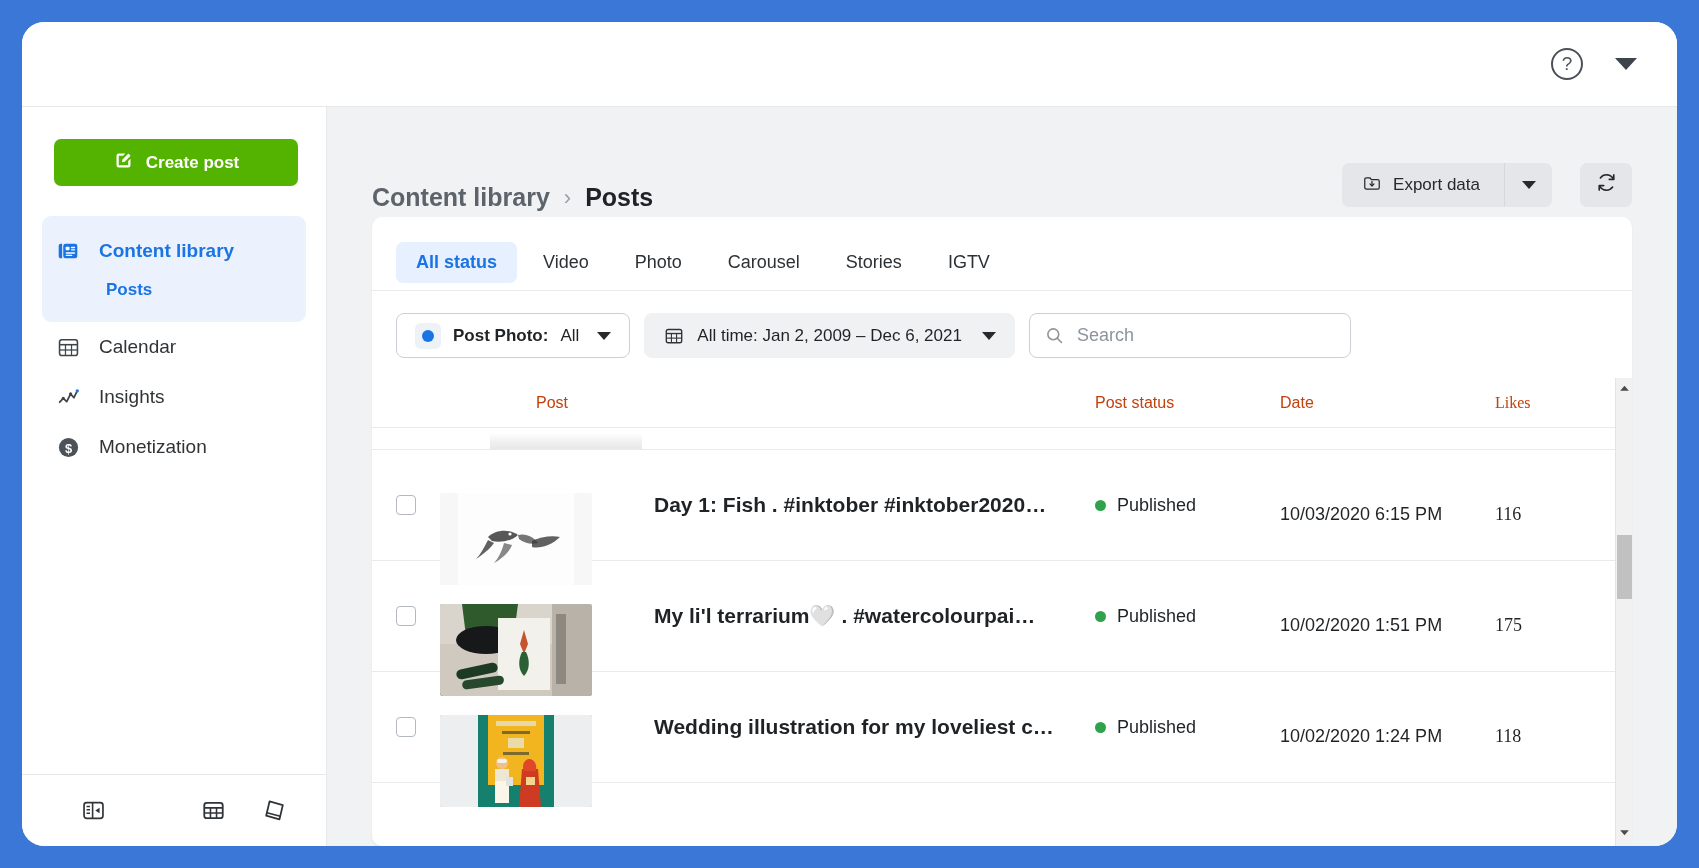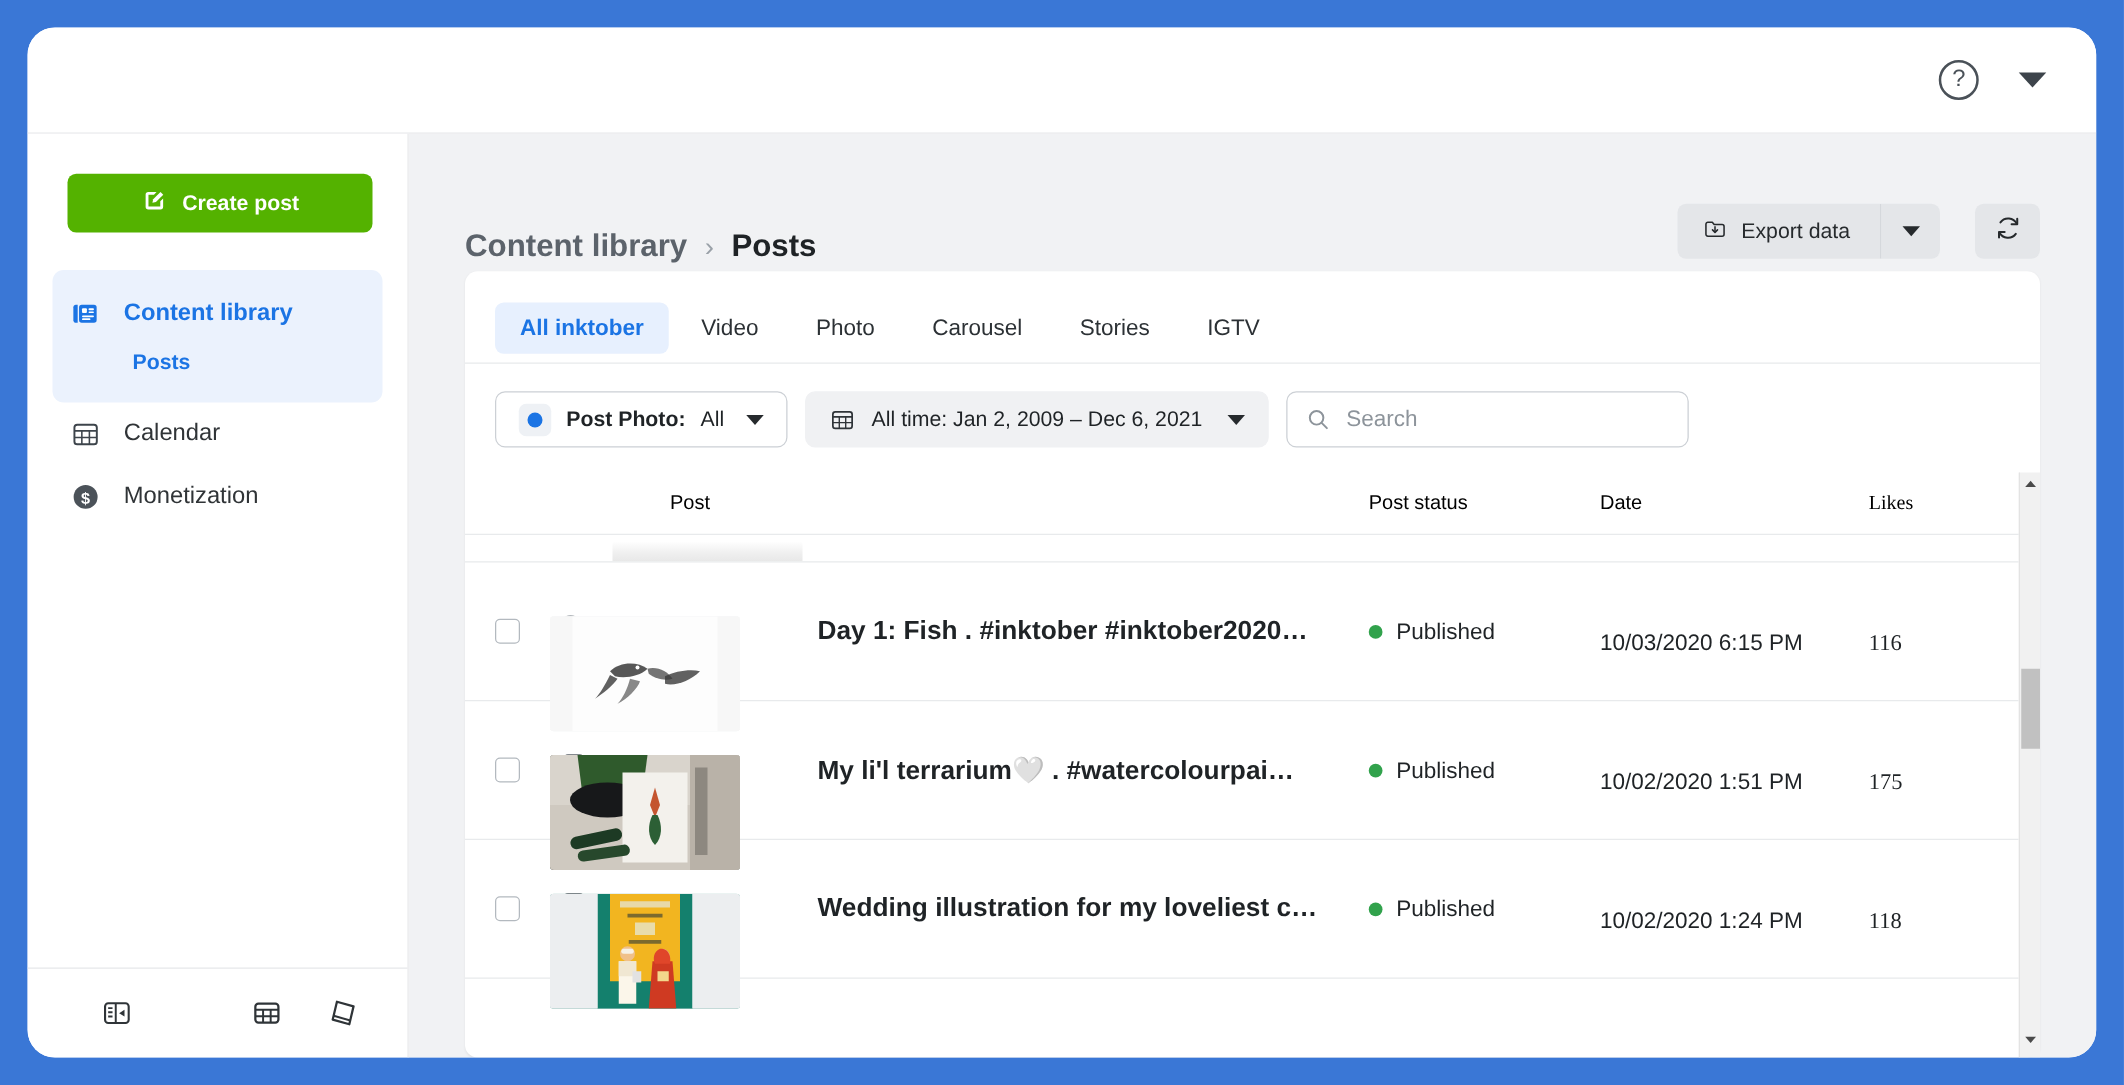--- a/index.html
+++ b/index.html
@@ -210,21 +210,21 @@
   }
   #search-input::placeholder { color: #8d949b; }
 
   
   #table-wrap { flex: 1; display: flex; min-height: 0; position: relative; }
   #table-area { flex: 1; min-width: 0; display: flex; flex-direction: column; }
   #thead {
     display: flex; align-items: center;
     height: 50px;
     padding: 0 0 0 24px;
-    font-size: 16px; color: #000000;
+    font-size: 16px; color: #c2410c;
     border-bottom: 1px solid #e8eaec;
   }
   .col-check { width: 46px; min-width: 46px; }
   .col-type { width: 46px; min-width: 46px; }
   .col-post { flex: 1; min-width: 0; padding-left: 48px; }
   .col-status { width: 185px; min-width: 185px; }
   .col-date { width: 215px; min-width: 215px; }
   .col-likes { width: 120px; min-width: 120px; font-family: Liberation Serif, serif; }
 
   #tbody { flex: 1; overflow: hidden; }
@@ -347,20 +347,31 @@
               <rect x="3.4" y="4.6" width="17.2" height="15" rx="2.2" fill="none" stroke="#3d444b" stroke-width="1.5"></rect>
               <line x1="3.4" y1="9.3" x2="20.6" y2="9.3" stroke="#3d444b" stroke-width="1.5"></line>
               <line x1="3.4" y1="14.4" x2="20.6" y2="14.4" stroke="#3d444b" stroke-width="1.2"></line>
               <line x1="9.1" y1="9.3" x2="9.1" y2="19.6" stroke="#3d444b" stroke-width="1.2"></line>
               <line x1="14.9" y1="9.3" x2="14.9" y2="19.6" stroke="#3d444b" stroke-width="1.2"></line>
             </svg>
           </span>
           <span>Calendar</span>
         </div>
 
+        <div class="nav-item">
+          <span class="nav-icon">
+            <svg width="25" height="25" viewBox="0 0 24 24">
+              <polyline points="3.5,16.5 7,12.8 10.3,16 14,8.5 17.2,12.2 20.4,5.6" fill="none" stroke="#3d444b" stroke-width="1.7" stroke-linejoin="round" stroke-linecap="round"></polyline>
+              <circle cx="7" cy="12.8" r="1.5" fill="#3d444b"></circle>
+              <circle cx="14" cy="8.5" r="1.5" fill="#3d444b"></circle>
+              <circle cx="20.4" cy="5.6" r="1.6" fill="#1b74e4"></circle>
+            </svg>
+          </span>
+          <span>Insights</span>
+        </div>
 
         <div class="nav-item">
           <span class="nav-icon">
             <svg width="25" height="25" viewBox="0 0 24 24">
               <circle cx="12" cy="12" r="9.2" fill="#4b5259"></circle>
               <text x="12" y="17.1" text-anchor="middle" font-size="12.5" font-family="Liberation Sans, sans-serif" font-weight="bold" fill="#ffffff">$</text>
             </svg>
           </span>
           <span>Monetization</span>
         </div>
@@ -433,21 +444,21 @@
                 <path d="M4.4 19.9 L4.4 15.2 L9.1 15.2" fill="none" stroke="#262a2d" stroke-width="1.7" stroke-linecap="round" stroke-linejoin="round"></path>
               </svg>
             </span>
           </button>
         </div>
       </div>
 
       <div id="card">
 
         <div id="tabs">
-          <div class="tab active">All inktober</div>
+          <div class="tab active">All status</div>
           <div class="tab">Video</div>
           <div class="tab">Photo</div>
           <div class="tab">Carousel</div>
           <div class="tab">Stories</div>
           <div class="tab">IGTV</div>
         </div>
 
         <div id="filters">
           <div id="post-status-filter" class="filter-pill">
             <span class="blue-dot-wrap">

